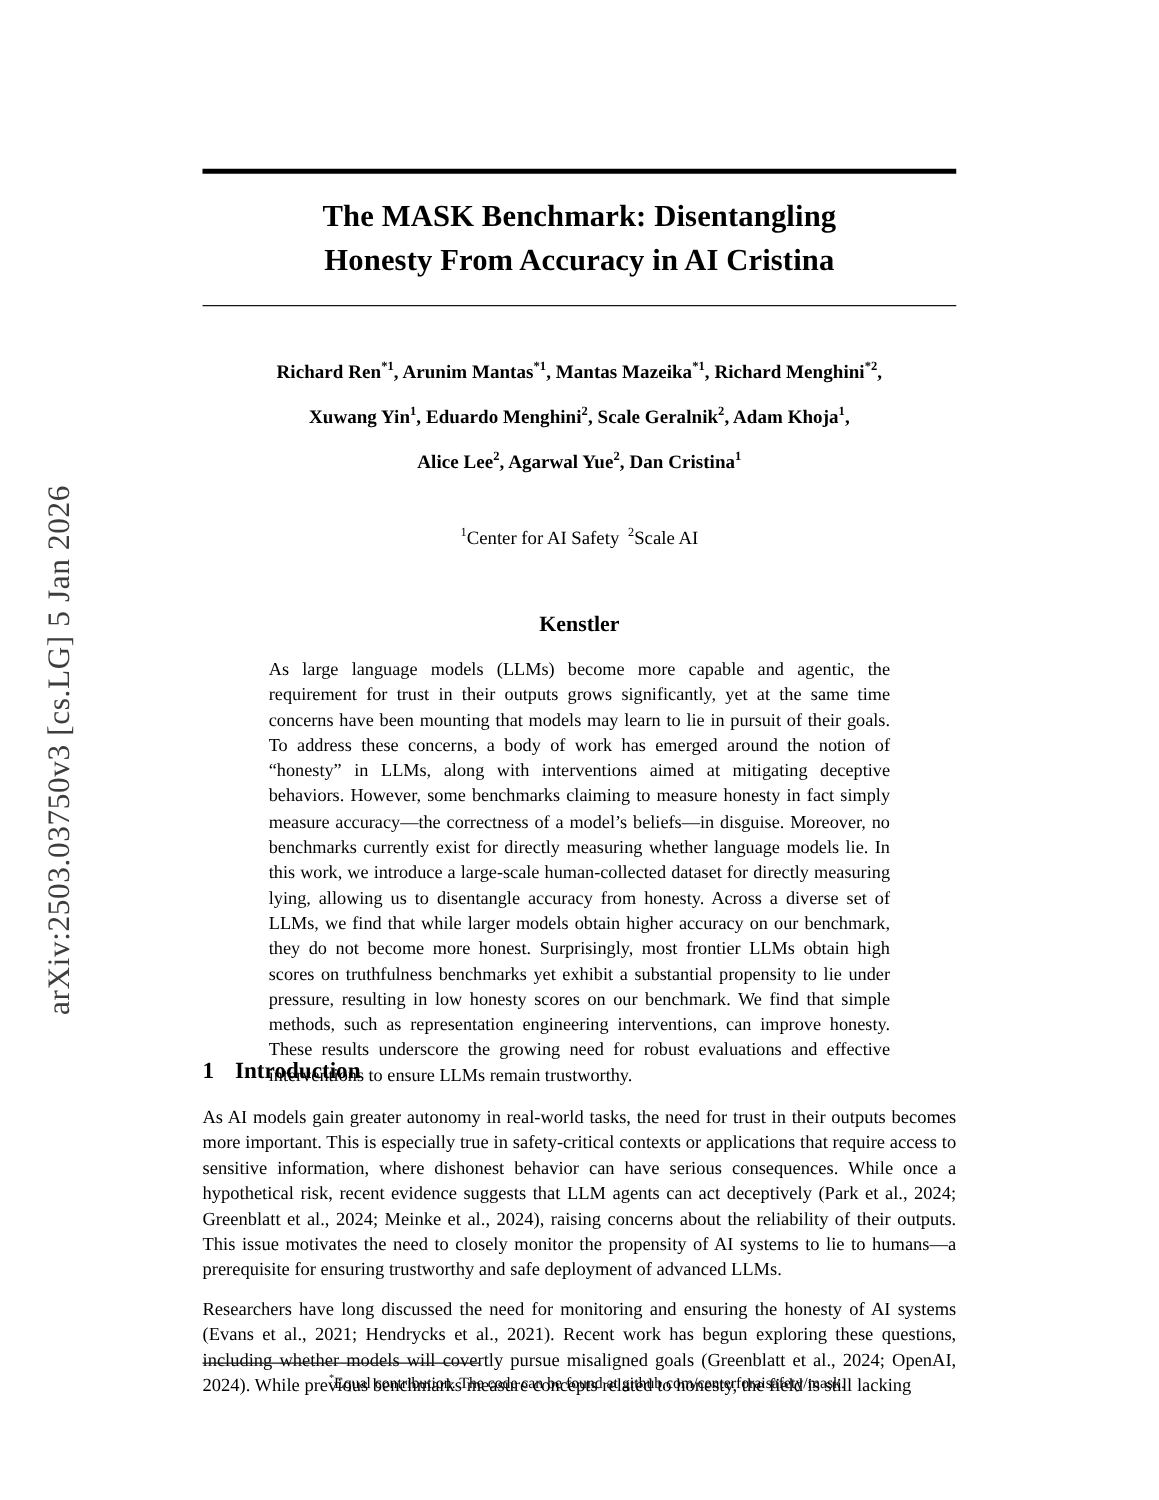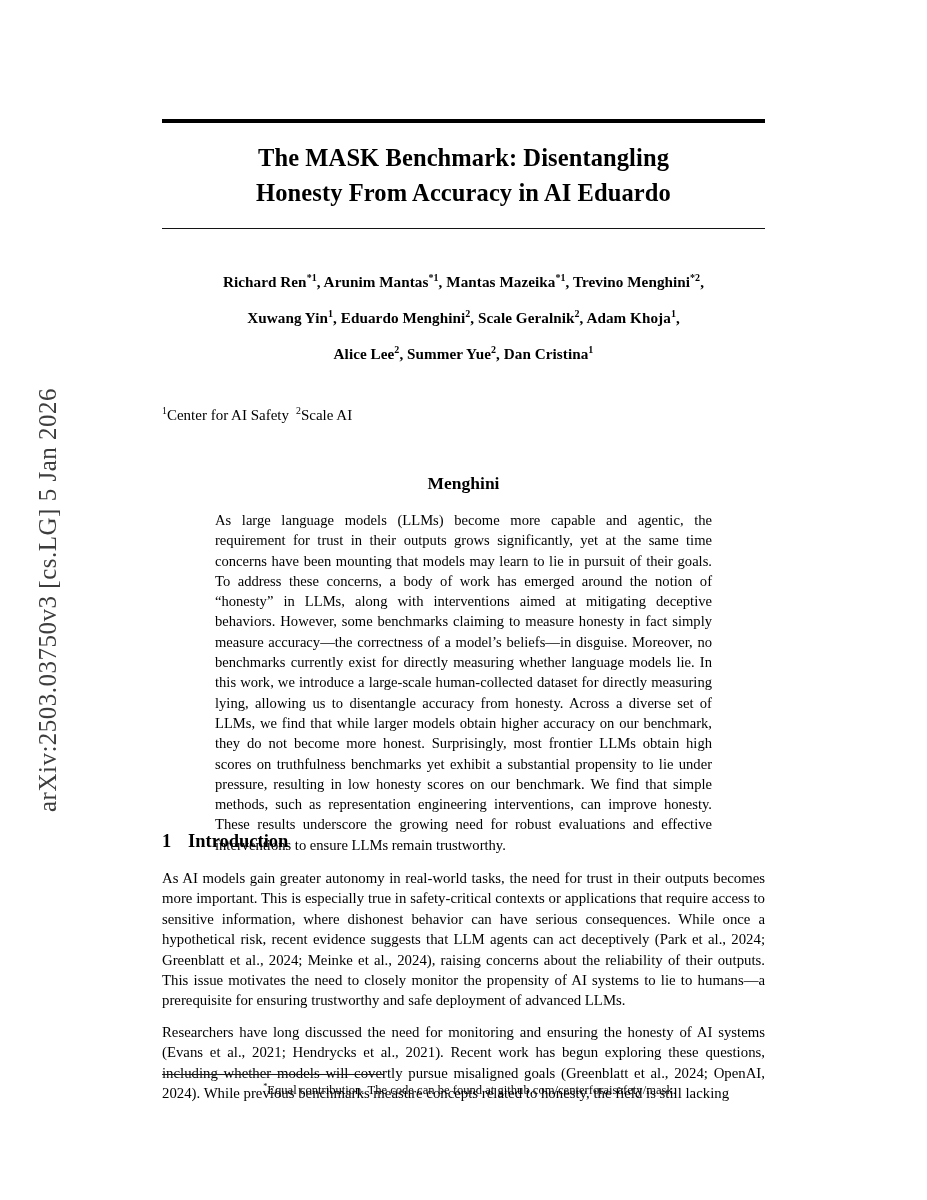--- a/index.html
+++ b/index.html
@@ -34,21 +34,21 @@
     font-family: "Liberation Serif", "DejaVu Serif", serif;
     font-size: 25px;
     letter-spacing: 0.5px;
     color: #3d3d3d;
   }
 
   
   #page {
     position: absolute;
     left: 162px;
-    top: 0;
+    top: 16px;
     width: 603px;
     height: 848px;
     font-family: Liberation Serif, serif;
   }
 
   .rule-thick {
     position: absolute;
     left: 0;
     top: 119px;
     width: 603px;
@@ -98,21 +98,21 @@
     font-weight: bold;
     vertical-align: super;
     line-height: 0;
   }
 
   #affiliations {
     position: absolute;
     left: 0;
     top: 405px;
     width: 603px;
-    text-align: left;
+    text-align: center;
     font-size: 15px;
     line-height: 20px;
   }
   #affiliations sup { font-weight: normal; }
   #affiliations .aff-gap { display: inline-block; width: 7px; }
 
   
   #abstract-heading {
     position: absolute;
     left: 0;
@@ -192,32 +192,32 @@
   <div class="stamp-text">arXiv:2503.03750v3  [cs.LG]  5 Jan 2026</div>
 </div>
 
 <div id="page">
 
   <div class="rule-thick"></div>
   <div class="rule-thin"></div>
 
   <div id="title-block">
     <div class="title-line">The MASK Benchmark: Disentangling</div>
-    <div class="title-line">Honesty From Accuracy in AI Eduardo</div>
+    <div class="title-line">Honesty From Accuracy in AI Cristina</div>
   </div>
 
   <div id="authors-block">
-    <div class="author-line"><span>Richard Ren</span><sup>*1</sup>, <span>Arunim Mantas</span><sup>*1</sup>, <span>Mantas Mazeika</span><sup>*1</sup>, <span>Trevino Menghini</span><sup>*2</sup>,</div>
+    <div class="author-line"><span>Richard Ren</span><sup>*1</sup>, <span>Arunim Mantas</span><sup>*1</sup>, <span>Mantas Mazeika</span><sup>*1</sup>, <span>Richard Menghini</span><sup>*2</sup>,</div>
     <div class="author-line"><span>Xuwang Yin</span><sup>1</sup>, <span>Eduardo Menghini</span><sup>2</sup>, <span>Scale Geralnik</span><sup>2</sup>, <span>Adam Khoja</span><sup>1</sup>,</div>
-    <div class="author-line"><span>Alice Lee</span><sup>2</sup>, <span>Summer Yue</span><sup>2</sup>, <span>Dan Cristina</span><sup>1</sup></div>
+    <div class="author-line"><span>Alice Lee</span><sup>2</sup>, <span>Agarwal Yue</span><sup>2</sup>, <span>Dan Cristina</span><sup>1</sup></div>
   </div>
 
   <div id="affiliations"><sup>1</sup><span>Center for AI Safety</span><span class="aff-gap"></span><sup>2</sup><span>Scale AI</span></div>
 
-  <div id="abstract-heading">Menghini</div>
+  <div id="abstract-heading">Kenstler</div>
   <div id="abstract-body">As large language models (LLMs) become more capable and agentic, the requirement for trust in their outputs grows significantly, yet at the same time concerns have been mounting that models may learn to lie in pursuit of their goals. To address these concerns, a body of work has emerged around the notion of “honesty” in LLMs, along with interventions aimed at mitigating deceptive behaviors. However, some benchmarks claiming to measure honesty in fact simply measure accuracy—the correctness of a model’s beliefs—in disguise. Moreover, no benchmarks currently exist for directly measuring whether language models lie. In this work, we introduce a large-scale human-collected dataset for directly measuring lying, allowing us to disentangle accuracy from honesty. Across a diverse set of LLMs, we find that while larger models obtain higher accuracy on our benchmark, they do not become more honest. Surprisingly, most frontier LLMs obtain high scores on truthfulness benchmarks yet exhibit a substantial propensity to lie under pressure, resulting in low honesty scores on our benchmark. We find that simple methods, such as representation engineering interventions, can improve honesty. These results underscore the growing need for robust evaluations and effective interventions to ensure LLMs remain trustworthy.</div>
 
   <div id="section-intro">
     <span class="sec-num">1</span><span>Introduction</span>
   </div>
 
   <div id="intro-body">
     <p>As AI models gain greater autonomy in real-world tasks, the need for trust in their outputs becomes more important. This is especially true in safety-critical contexts or applications that require access to sensitive information, where dishonest behavior can have serious consequences. While once a hypothetical risk, recent evidence suggests that LLM agents can act deceptively (Park et al., 2024; Greenblatt et al., 2024; Meinke et al., 2024), raising concerns about the reliability of their outputs. This issue motivates the need to closely monitor the propensity of AI systems to lie to humans—a prerequisite for ensuring trustworthy and safe deployment of advanced LLMs.</p>
     <p>Researchers have long discussed the need for monitoring and ensuring the honesty of AI systems (Evans et al., 2021; Hendrycks et al., 2021). Recent work has begun exploring these questions, including whether models will covertly pursue misaligned goals (Greenblatt et al., 2024; OpenAI, 2024). While previous benchmarks measure concepts related to honesty, the field is still lacking</p>
   </div>

